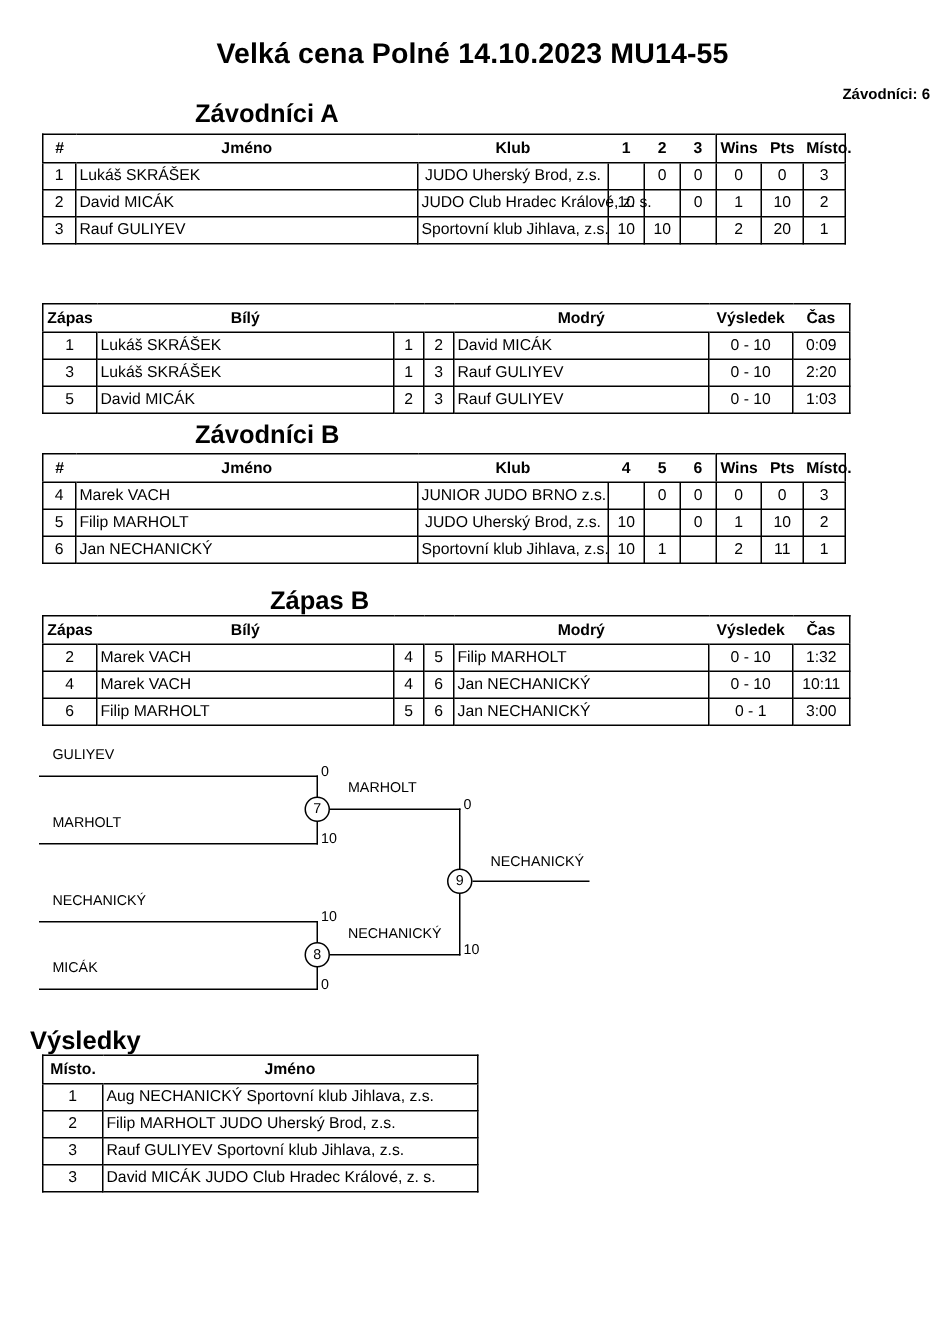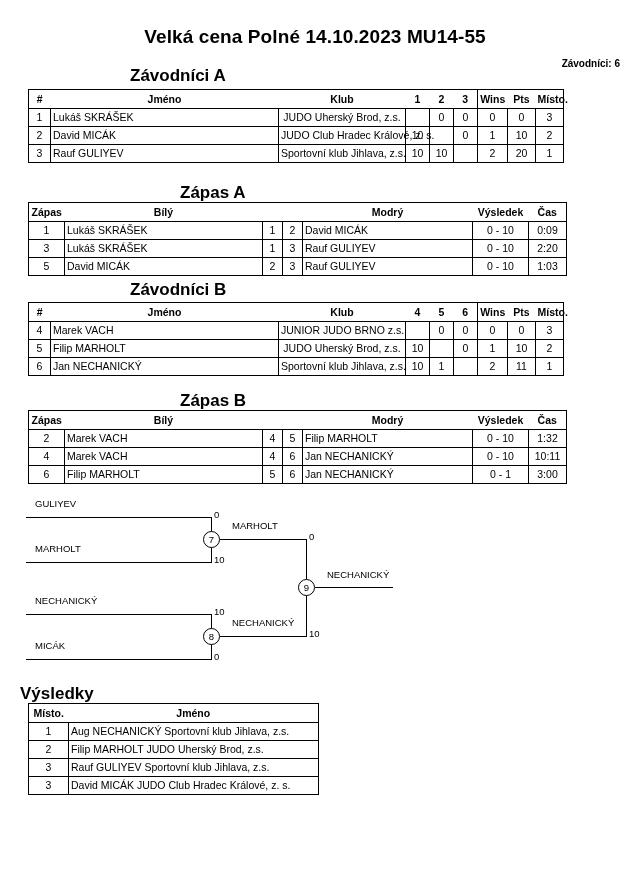--- a/index.html
+++ b/index.html
@@ -153,21 +153,20 @@
         <td class="c">10</td>
         <td class="c">10</td>
         <td class="c"></td>
         <td class="c thickleft">2</td>
         <td class="c">20</td>
         <td class="c">1</td>
       </tr>
     </tbody>
   </table>
 
-  <div class="caption" style="left:180px;top:183px;width:200px;">Zápas A</div>
 
   <table class="tbl" style="left:28px;top:202px;width:538px;">
     <colgroup>
       <col style="width:36px">
         <col style="width:198px">
       <col style="width:20px">
         <col style="width:20px">
       <col style="width:170px">
         <col style="width:56px">
         <col style="width:38px">

